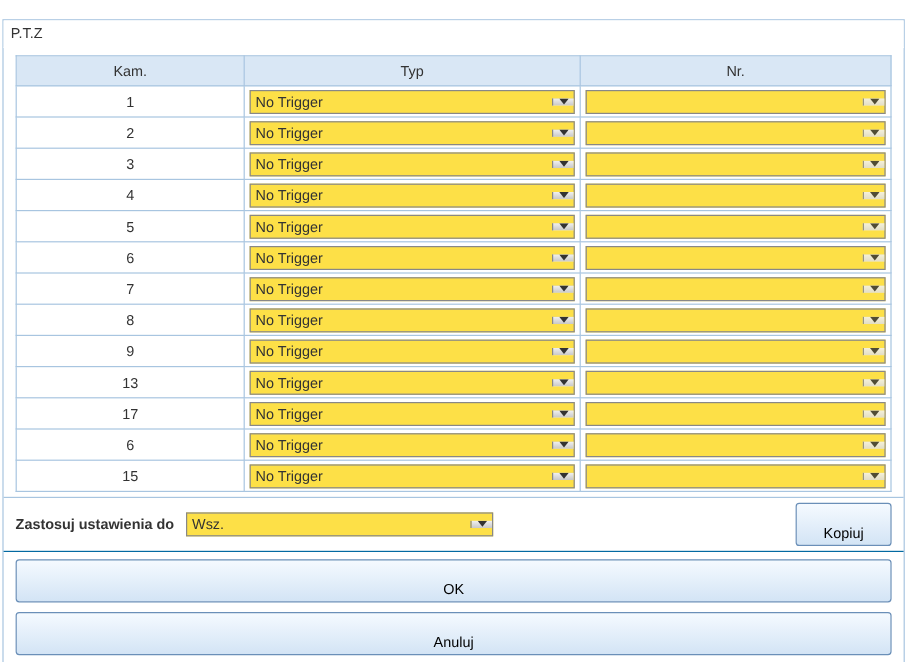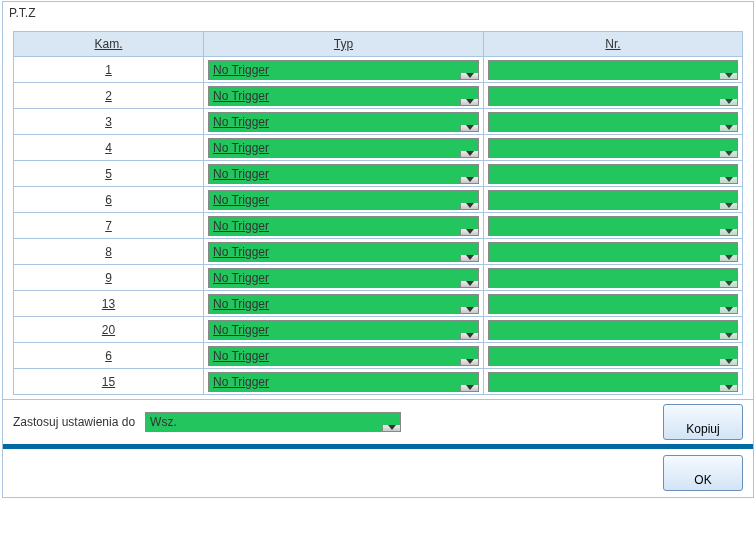--- a/index.html
+++ b/index.html
@@ -6,35 +6,34 @@
     body {
       font-family: Arial, sans-serif;
       font-size: 12px;
       background: #fff;
       color: #333;
       width: 756px;
       height: 552px;
     }
     .panel {
       border: 1px solid #a8c5e0;
-      margin: 1px 2px;
+      margin: 16px 2px;
     }
     .panel-title {
       padding: 4px 6px;
       font-size: 12px;
       background: #fff;
       border-bottom: 1px solid #fff;
     }
     .table-wrap {
       padding: 6px 10px 4px 10px;
     }
     table {
       width: 100%;
       border-collapse: collapse;
-      text-decoration: underline;
     }
     th {
       background: #d9e7f5;
       border: 1px solid #a8c5e0;
       padding: 5px 4px;
       font-weight: normal;
       text-align: center;
       font-size: 12px;
     }
     td {
@@ -48,25 +47,25 @@
       width: 190px;
     }
     td.typ {
       width: 280px;
     }
     td.nr {
       width: auto;
     }
     .dd {
       display: flex;
-      align-items: flex-end;
+      align-items: center;
       width: 100%;
       height: 20px;
       border: 1px solid #888;
-      background: #22c55e;
+      background: #fde047;
     }
     .dd-text {
       flex: 1;
       text-align: left;
       padding: 2px 4px;
       font-size: 12px;
       line-height: 14px;
       overflow: hidden;
     }
     .dd-btn {
@@ -84,41 +83,43 @@
     }
     .footer-row {
       display: flex;
       align-items: center;
       border-top: 1px solid #a8c5e0;
       padding: 4px 10px;
       gap: 10px;
     }
     .footer-row .label {
       white-space: nowrap;
+      font-weight: bold;
     }
     .footer-row .dd {
       width: 256px;
     }
     .spacer { flex: 1; }
     .btn {
       min-width: 80px;
       height: 24px;
       border: 1px solid #6a8fb8;
       border-radius: 3px;
       background: linear-gradient(#f5faff, #d3e4f5);
       font-size: 12px;
       cursor: pointer;
       padding: 17px 14px;
     }
     .bottom-bar {
       display: flex;
       justify-content: flex-end;
       gap: 8px;
       padding: 6px 10px;
-      border-top: 5px solid #0369a1;
+      border-top: 1px solid #0369a1;
+      flex-direction: column;
     }
   </style>
 </head>
 <body>
 
 <div class="panel">
   <div class="panel-title">P.T.Z</div>
 
   <div class="table-wrap">
     <table>
@@ -355,21 +356,21 @@
                 <div class="dd-text"></div>
                 <div class="dd-btn">
                   <svg width="8" height="6">
                     <polygon points="0,0 8,0 4,5" fill="#333"></polygon>
                   </svg>
                 </div>
               </div>
             </td>
           </tr>
           <tr>
-            <td class="kam">20</td>
+            <td class="kam">17</td>
             <td class="typ">
               <div class="dd">
                 <div class="dd-text">No Trigger</div>
                 <div class="dd-btn">
                   <svg width="8" height="6">
                     <polygon points="0,0 8,0 4,5" fill="#333"></polygon>
                   </svg>
                 </div>
               </div>
             </td>
@@ -443,14 +444,15 @@
             <polygon points="0,0 8,0 4,5" fill="#333"></polygon>
           </svg>
       </div>
     </div>
     <div class="spacer"></div>
     <button class="btn">Kopiuj</button>
   </div>
 
   <div class="bottom-bar">
     <button class="btn">OK</button>
+    <button class="btn">Anuluj</button>
   </div>
 </div>
 
 </body></html>

